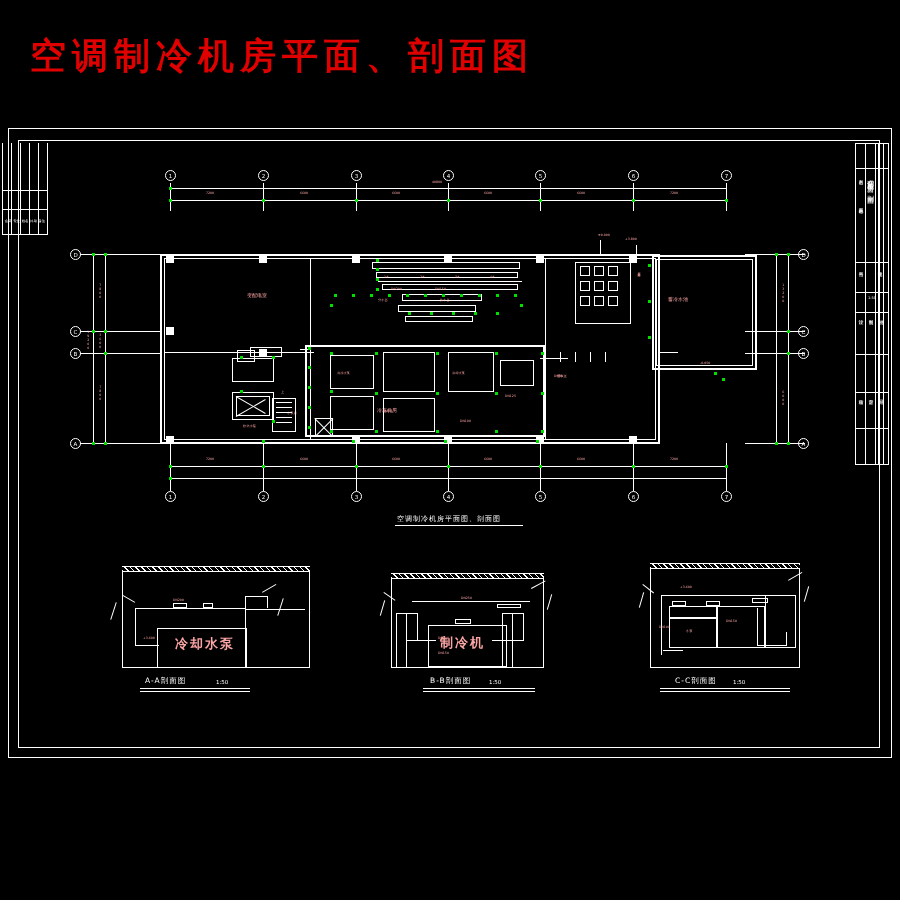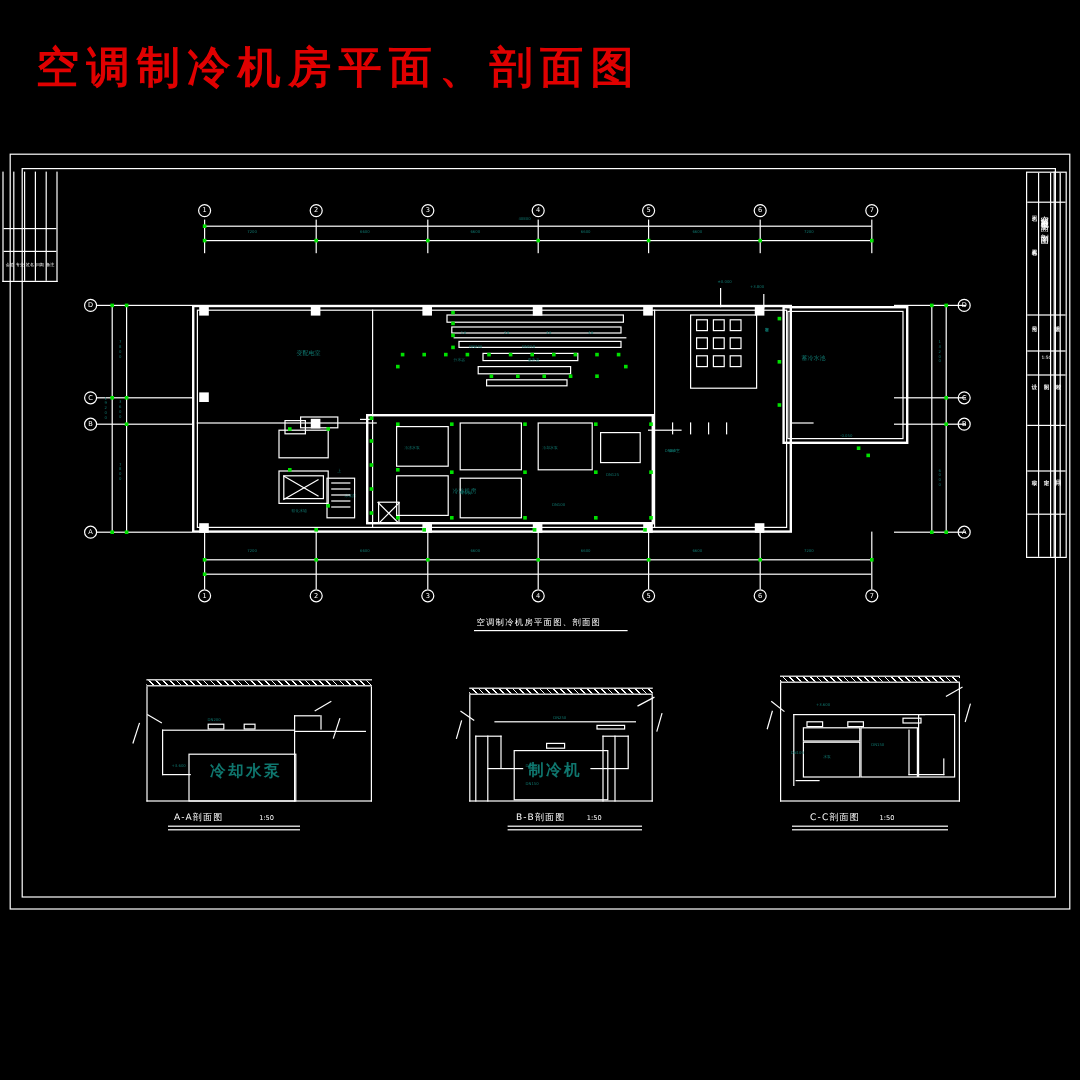--- a/index.html
+++ b/index.html
@@ -35,21 +35,21 @@
     writing-mode:vertical-rl;text-orientation:upright;
     font-size:4.6px;letter-spacing:0.4px;line-height:1;
   }
   .tb-vtext.big{font-size:6.6px;letter-spacing:1px;}
   .tb-htext{position:absolute;color:#fff;font-size:3.6px;white-space:nowrap;}
 
   
   .ln{position:absolute;background:#ffffff;}
   .rect{position:absolute;border:1px solid #ffffff;box-sizing:border-box;}
   .rect.thick{border-width:2px;}
-  .txt{position:absolute;color:#0f766e;white-space:nowrap;font-size:4px;line-height:1;}
+  .txt{position:absolute;color:#fca5a5;white-space:nowrap;font-size:4px;line-height:1;}
   .txt.t3{font-size:3.2px;}
   .txt.t5{font-size:5px;}
   .txt.big{font-size:13px;font-weight:700;letter-spacing:2px;}
   .txt.rot{writing-mode:vertical-rl;text-orientation:upright;}
 
   
   .bub{position:absolute;width:11px;height:11px;border:1px solid #fff;border-radius:50%;
        color:#fff;font-size:5.5px;line-height:11px;text-align:center;box-sizing:border-box;}
   
   .node{position:absolute;width:3px;height:3px;background:#00e000;}

